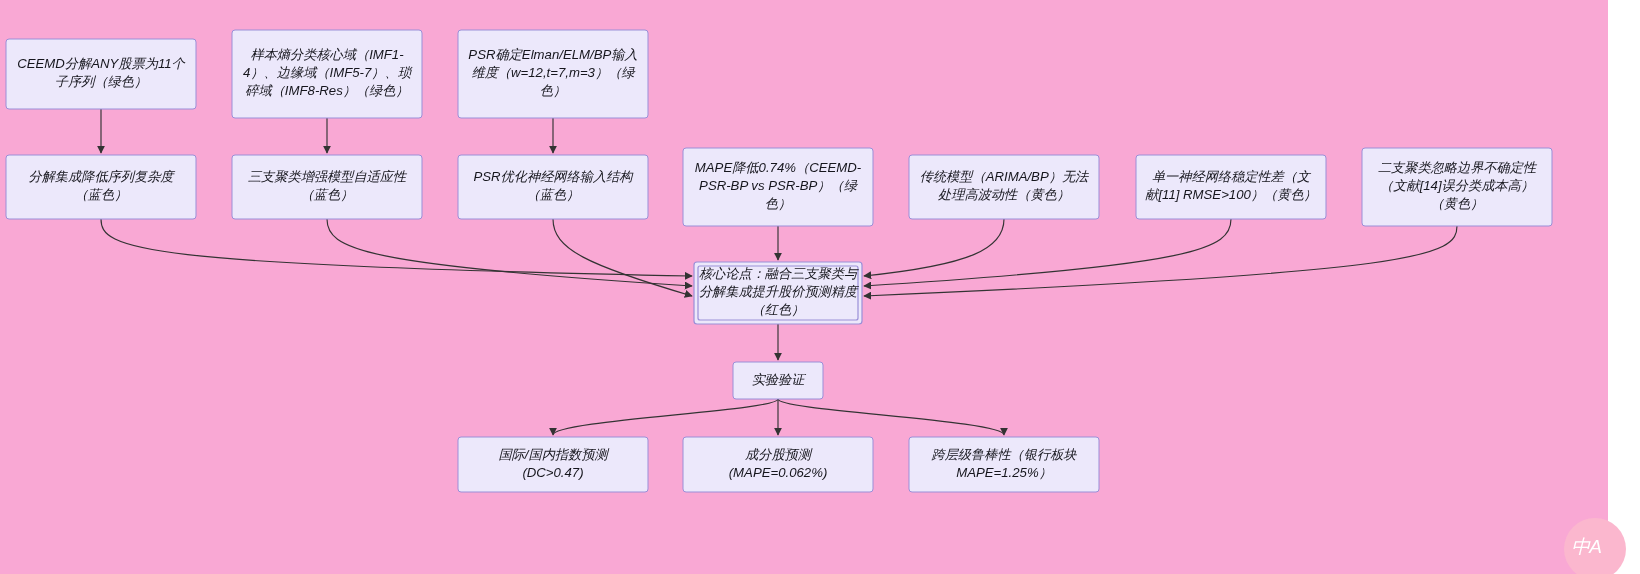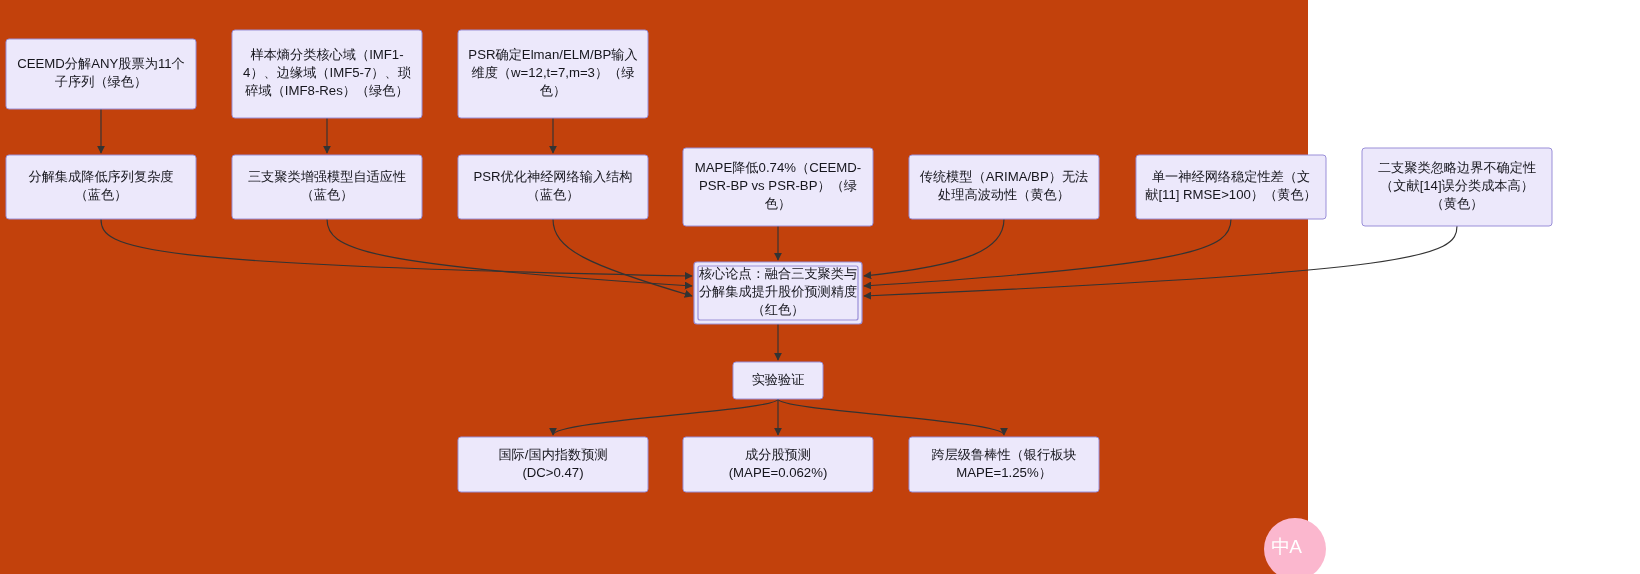--- a/index.html
+++ b/index.html
@@ -9,23 +9,24 @@
   }
   body {
     width: 1640px;
     height: 574px;
     font-family: "Liberation Sans", "DejaVu Sans", sans-serif;
     overflow: hidden;
     position: relative;
   }
   #chart-root {
     position: relative;
-    width: 1308px;
+    width: 1608px;
     height: 574px;
-    background: #c2410c;
+    background: #f9a8d4;
+    font-style: italic;
   }
   svg.flow {
     position: absolute;
     top: 0;
     left: 0;
     width: 1640px;
     height: 574px;
   }
   .edge-path {
     fill: none;

